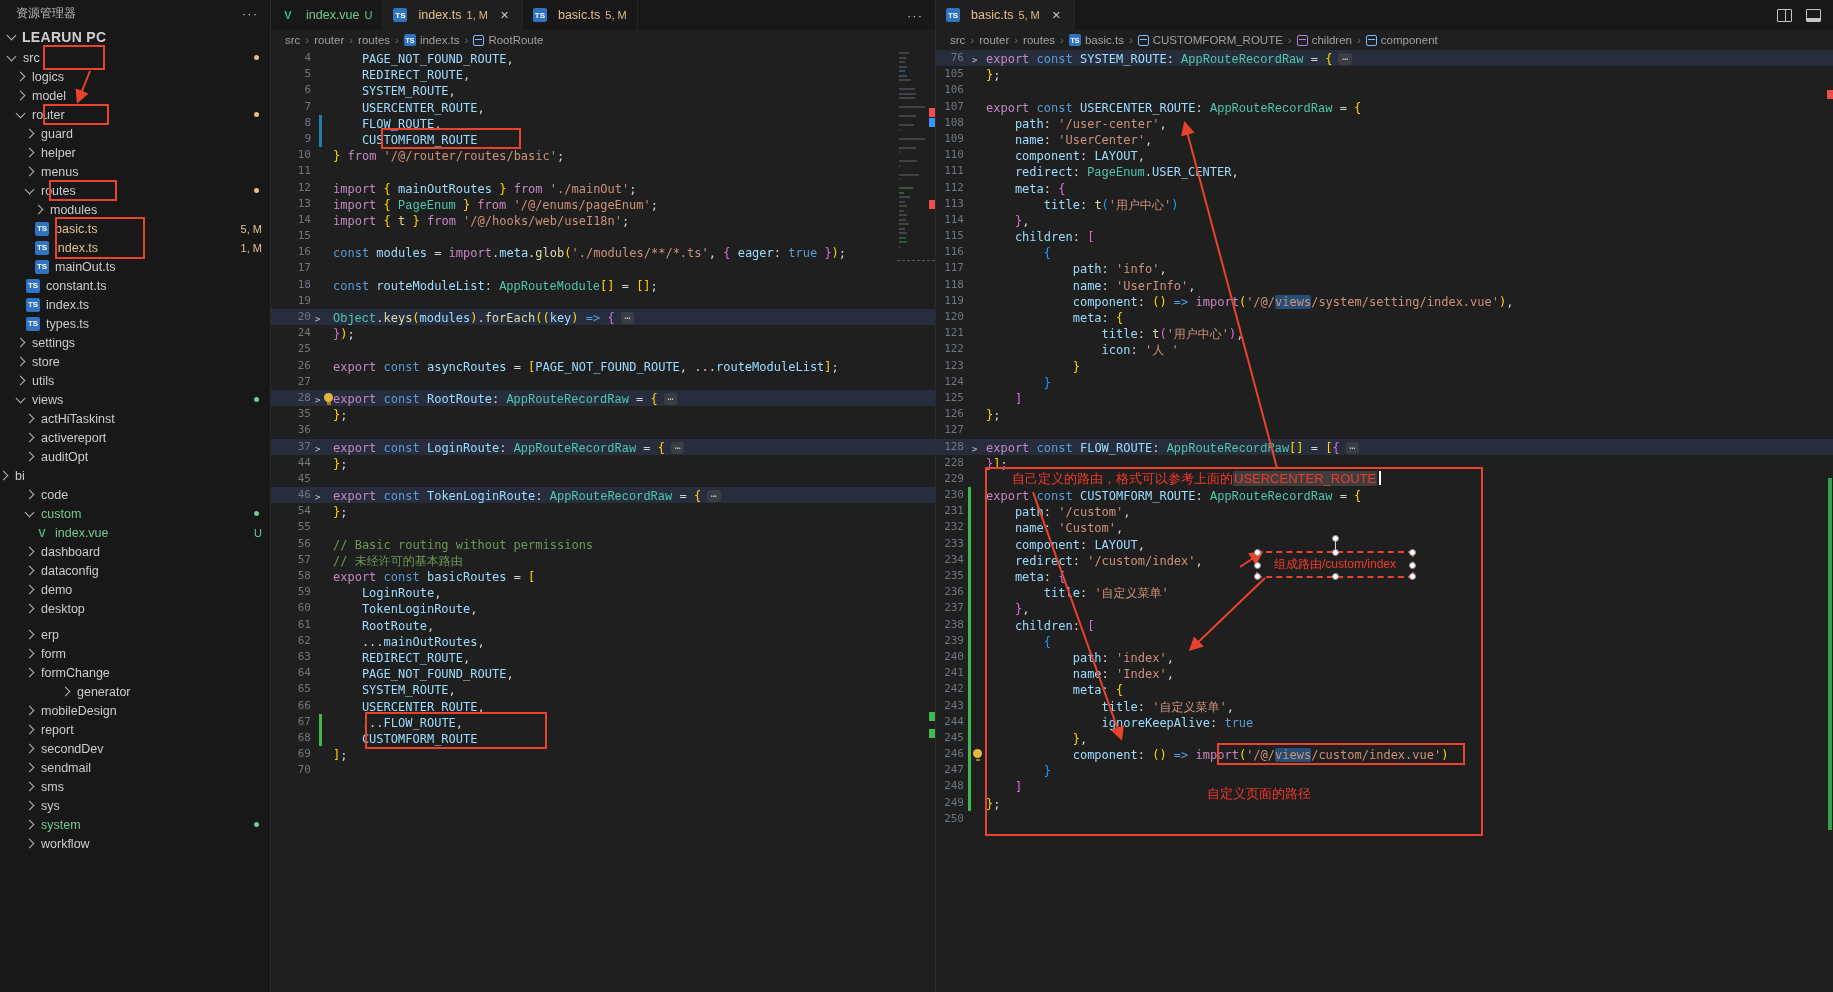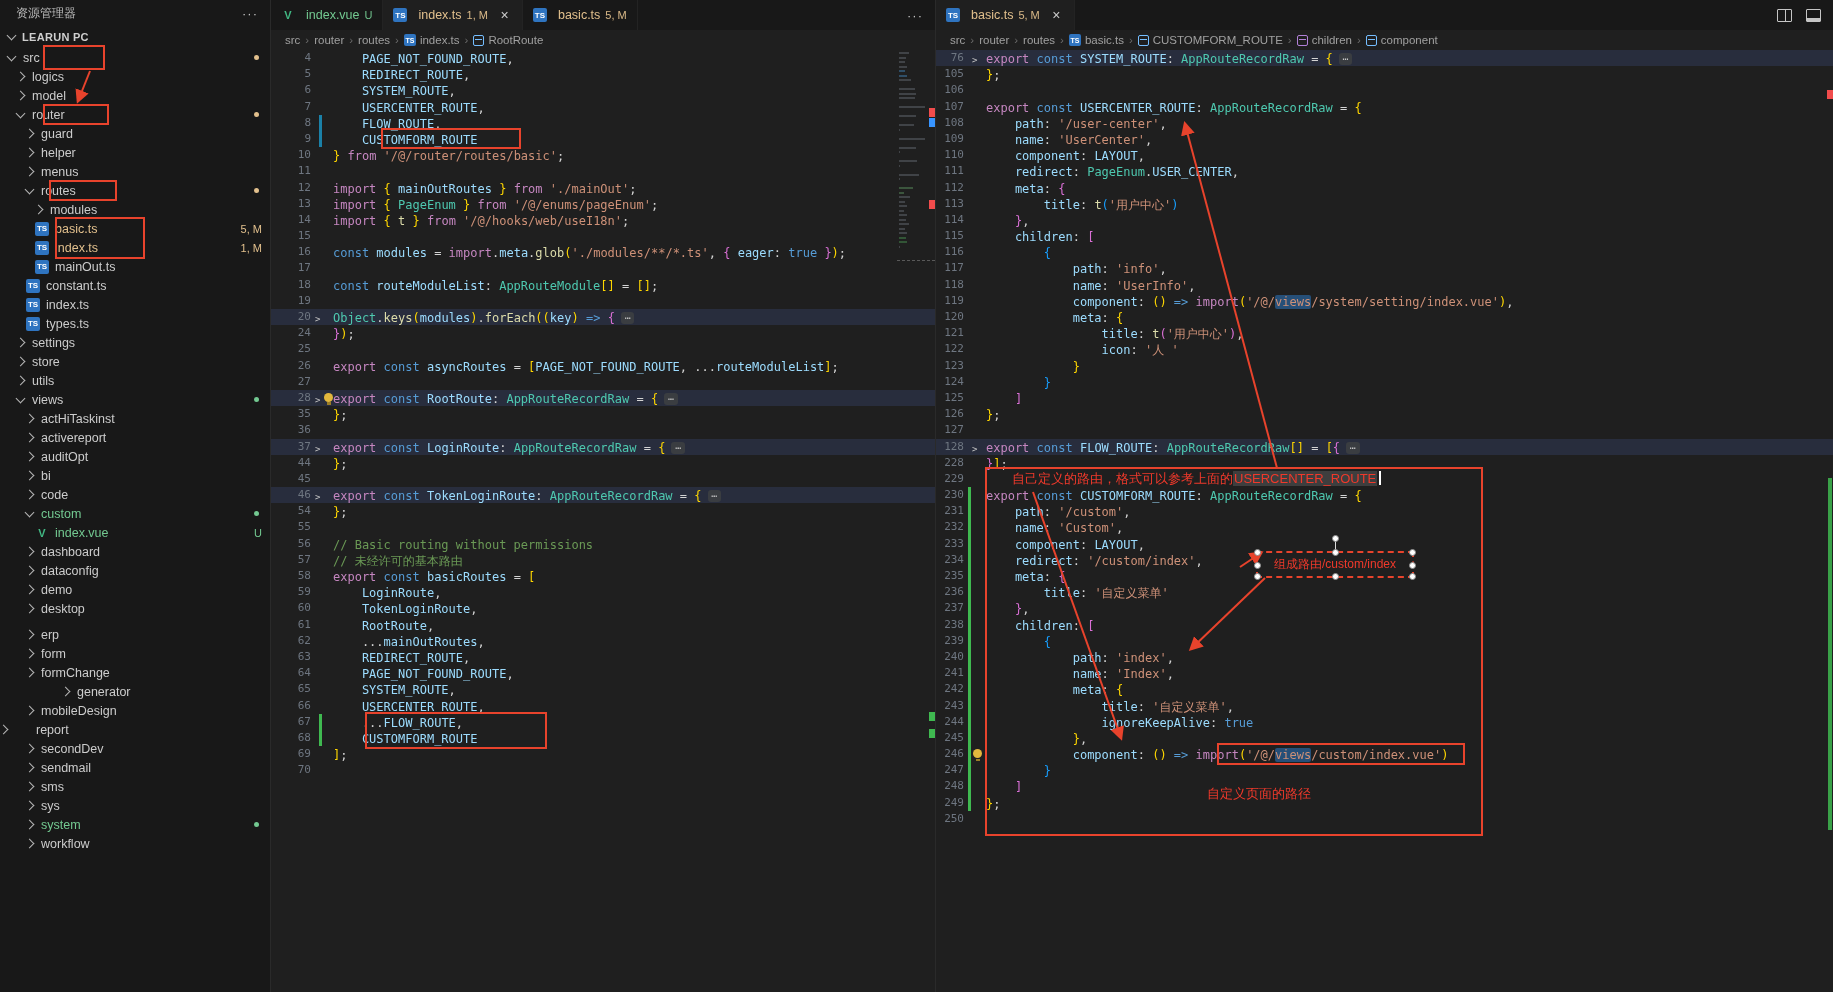--- a/index.html
+++ b/index.html
@@ -3,21 +3,21 @@
 <meta charset="utf-8">
 <style>
   html,body{margin:0;padding:0;background:#1f1f1f;overflow:hidden;font-family:"Liberation Sans",sans-serif;}
   #app{position:relative;width:1833px;height:992px;background:#1f1f1f;}
 
   
   #sidebar{position:absolute;left:0;top:0;width:271px;height:100%;background:#181818;border-right:1px solid #2a2a2a;box-sizing:border-box;}
   .sb-head{height:26px;display:flex;align-items:center;padding:0 12px 0 16px;color:#b9b9b9;font-size:12px;}
   .sp{flex:1;}
   .more{color:#c5c5c5;font-size:13px;letter-spacing:1px;cursor:default;}
-  .sb-sec{height:22px;display:flex;align-items:center;padding-left:8px;color:#cfcfcf;font-size:11px;font-weight:700;letter-spacing:.3px;}
+  .sb-sec{height:22px;display:flex;align-items:center;padding-left:8px;color:#cfcfcf;font-size:14px;font-weight:700;letter-spacing:.3px;}
   #tree{position:absolute;top:48px;left:0;right:0;bottom:0;overflow:hidden;}
   .trow{height:19px;display:flex;align-items:center;font-size:12.5px;color:#cccccc;white-space:nowrap;}
   .chev{width:6px;height:6px;border-right:1.3px solid #b6b6b6;border-bottom:1.3px solid #b6b6b6;display:inline-block;margin-right:8px;flex:none;}
   .chev.closed{transform:rotate(-45deg);}
   .chev.open{transform:rotate(45deg);margin-top:-3px;}
   .ic-ts{width:14px;height:14px;background:#2f74c0;color:#fff;font-size:8px;font-weight:700;display:flex;align-items:center;justify-content:center;border-radius:2px;margin-right:6px;flex:none;font-family:"Liberation Sans",sans-serif;}
   .ic-vue{width:14px;height:14px;color:#41B883;font-weight:700;font-size:11px;display:flex;align-items:center;justify-content:center;margin-right:6px;flex:none;}
   .badge{font-size:11px;margin-right:8px;}
   .dot{width:5px;height:5px;border-radius:50%;margin-right:11px;flex:none;}
 
@@ -57,21 +57,21 @@
   .gb-g{background:#3fb950;}
   .fchev{position:absolute;color:#c5c5c5;font-size:9px;top:2px;font-family:"DejaVu Sans Mono",monospace;}
   #pane-mid .fchev{left:44px;}
   #pane-right .fchev{left:36px;}
   .bulb{position:absolute;width:9px;height:9px;border-radius:50%;background:#e2b73d;top:3px;}
   .bulb::after{content:"";position:absolute;left:2.5px;bottom:-3px;width:4px;height:2.5px;background:#9a7d27;}
   #pane-mid .bulb{left:53px;}
   #pane-right .bulb{left:37px;}
   .codeln{font-family:"DejaVu Sans Mono","Liberation Mono",monospace;font-size:12px;}
   .tk-k{color:#C586C0;}  .tk-b{color:#569CD6;}  .tk-v{color:#9CDCFE;}
-  .tk-ty{color:#4EC9B0;} .tk-s{color:#CE9178;}  .tk-f{color:#DCDCAA;}
+  .tk-ty{color:#4EC9B0;font-family:Liberation Mono, monospace;} .tk-s{color:#CE9178;}  .tk-f{color:#DCDCAA;}
   .tk-c{color:#6A9955;}  .tk-p{color:#D4D4D4;}  .tk-g{color:#FFD700;}
   .tk-m{color:#DA70D6;}  .tk-u{color:#179FFF;}
   .tk-sh{color:#CE9178;background:#264F78;border-radius:2px;}
   .fold-chip{display:inline-block;font-size:9px;line-height:12px;padding:0 4px;margin-left:6px;background:#3a3d41;color:#c8c8c8;border-radius:3px;vertical-align:1px;}
 
   
   #minimap{position:absolute;top:2px;right:8px;width:30px;}
   .mbar{height:2px;margin:0 0 2.5px 2px;background:#565b63;opacity:.6;}
   .mm-sep{position:absolute;top:210px;right:0;width:38px;border-top:1px dashed #8a8a8a;opacity:.55;}
   .ruler{position:absolute;top:0;right:0;width:6px;bottom:0;}
@@ -213,21 +213,21 @@
         <div class="trow" style="padding-left: 26px;">
           <span class="chev closed"></span>
           <span class="tlabel">activereport</span>
           <span class="sp"></span>
         </div>
         <div class="trow" style="padding-left: 26px;">
           <span class="chev closed"></span>
           <span class="tlabel">auditOpt</span>
           <span class="sp"></span>
         </div>
-        <div class="trow" style="padding-left: 26px;">
+        <div class="trow" style="">
           <span class="chev closed"></span>
           <span class="tlabel">bi</span>
           <span class="sp"></span>
         </div>
         <div class="trow" style="padding-left: 26px;">
           <span class="chev closed"></span>
           <span class="tlabel">code</span>
           <span class="sp"></span>
         </div>
         <div class="trow" style="padding-left: 26px;">
@@ -280,21 +280,21 @@
         <div class="trow" style="padding-left: 26px; margin-left: 36px;">
           <span class="chev closed"></span>
           <span class="tlabel">generator</span>
           <span class="sp"></span>
         </div>
         <div class="trow" style="padding-left: 26px;">
           <span class="chev closed"></span>
           <span class="tlabel">mobileDesign</span>
           <span class="sp"></span>
         </div>
-        <div class="trow" style=" gap: 21px;">
+        <div class="trow" style="padding-left: 26px;">
           <span class="chev closed"></span>
           <span class="tlabel">report</span>
           <span class="sp"></span>
         </div>
         <div class="trow" style="padding-left: 26px; text-align: right;">
           <span class="chev closed"></span>
           <span class="tlabel">secondDev</span>
           <span class="sp"></span>
         </div>
         <div class="trow" style="padding-left: 26px;">

